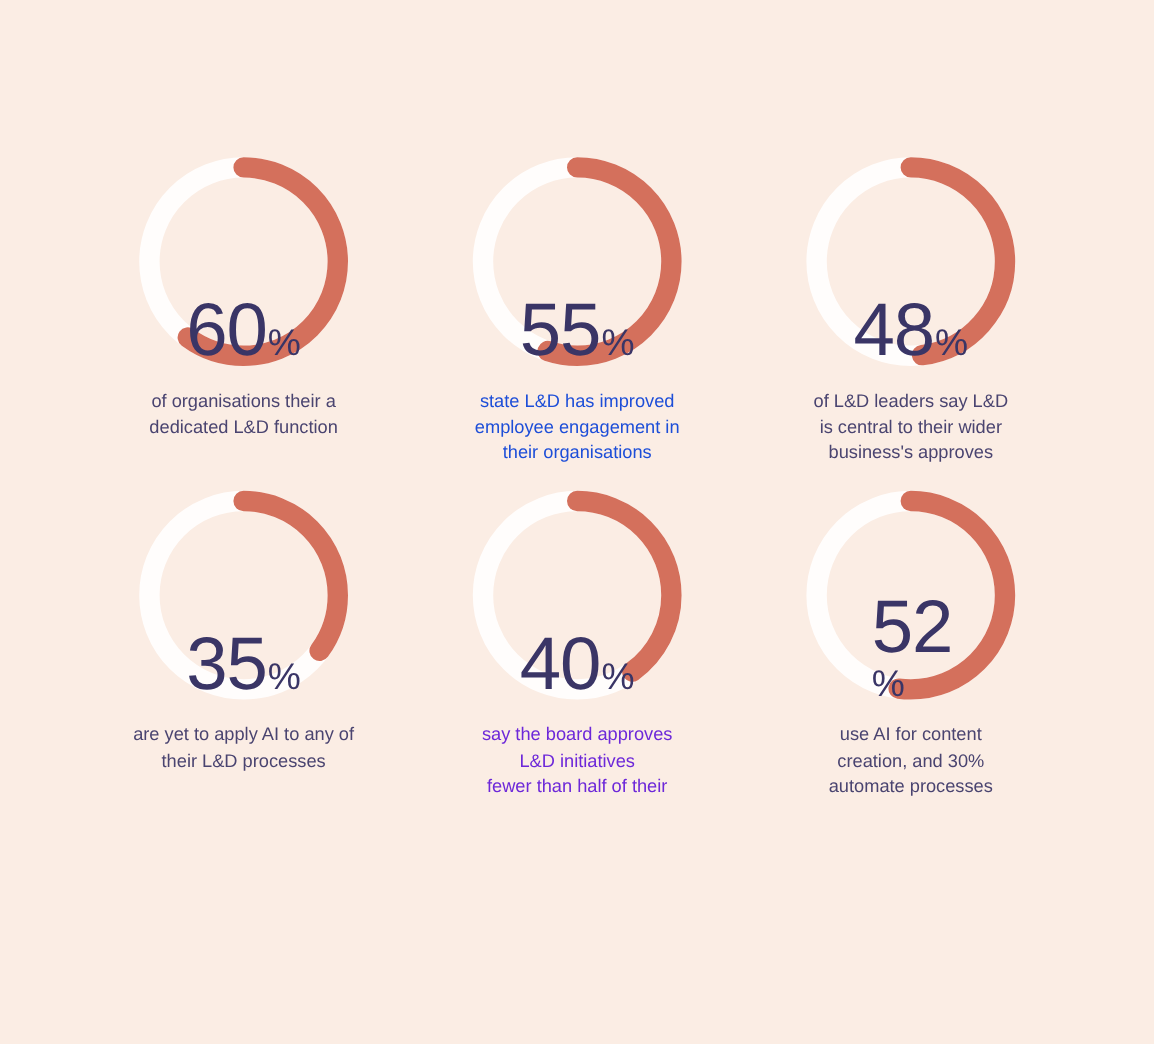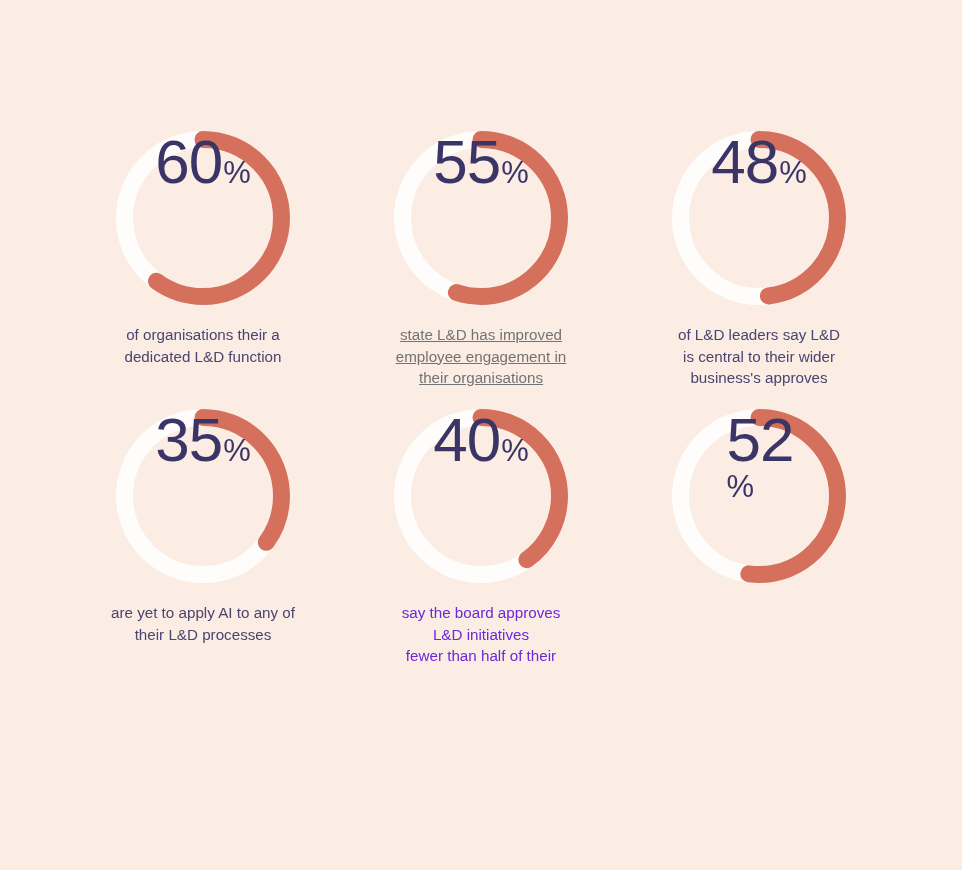--- a/index.html
+++ b/index.html
@@ -59,21 +59,21 @@
     fill: none;
     stroke: #D4705C;
     stroke-width: 17;
     stroke-linecap: round;
   }
 
   .donut-center {
     position: absolute;
     inset: 0;
     display: flex;
-    align-items: flex-start;
+    align-items: flex-end;
     justify-content: center;
   }
 
   .pct-group {
     display: flex;
     align-items: baseline;
     justify-content: center;
     color: #3A3566;
     transform: translateY(1px);
   }
@@ -138,21 +138,21 @@
           <circle class="donut-track" cx="88" cy="88" r="78.5" style="stroke: rgb(255, 253, 252);"></circle>
           <circle class="donut-value" cx="88" cy="88" r="78.5" stroke-dasharray="493.23" stroke-dashoffset="221.95" style="stroke: rgb(212, 112, 92);"></circle>
         </svg>
         <div class="donut-center">
           <div class="pct-group" style="color: rgb(58, 53, 102);">
             <span class="pct-number">55</span>
             <span class="pct-symbol">%</span>
           </div>
         </div>
       </div>
-      <div class="stat-caption" style="color: #737373; text-decoration: underline;">
+      <div class="stat-caption" style="color: #1d4ed8;">
         <span class="cap-line">state L&amp;D has improved</span>
         <span class="cap-line">employee engagement in</span>
         <span class="cap-line">their organisations</span>
       </div>
     </div>
 
     <div class="stat-card">
       <div class="donut-wrap">
         <svg class="donut-svg" viewBox="0 0 176 176">
           <circle class="donut-track" cx="88" cy="88" r="78.5" style="stroke: rgb(255, 253, 252);"></circle>
@@ -217,16 +217,21 @@
           <circle class="donut-track" cx="88" cy="88" r="78.5" style="stroke: rgb(255, 253, 252);"></circle>
           <circle class="donut-value" cx="88" cy="88" r="78.5" stroke-dasharray="493.23" stroke-dashoffset="236.75" style="stroke: rgb(212, 112, 92);"></circle>
         </svg>
         <div class="donut-center">
           <div class="pct-group" style="color: rgb(58, 53, 102); flex-direction: column;">
             <span class="pct-number">52</span>
             <span class="pct-symbol">%</span>
           </div>
         </div>
       </div>
+      <div class="stat-caption" style="color: rgb(74, 68, 112);">
+        <span class="cap-line">use AI for content</span>
+        <span class="cap-line">creation, and 30%</span>
+        <span class="cap-line">automate processes</span>
+      </div>
     </div>
 
   </div>
 </div>
 
 </body></html>

